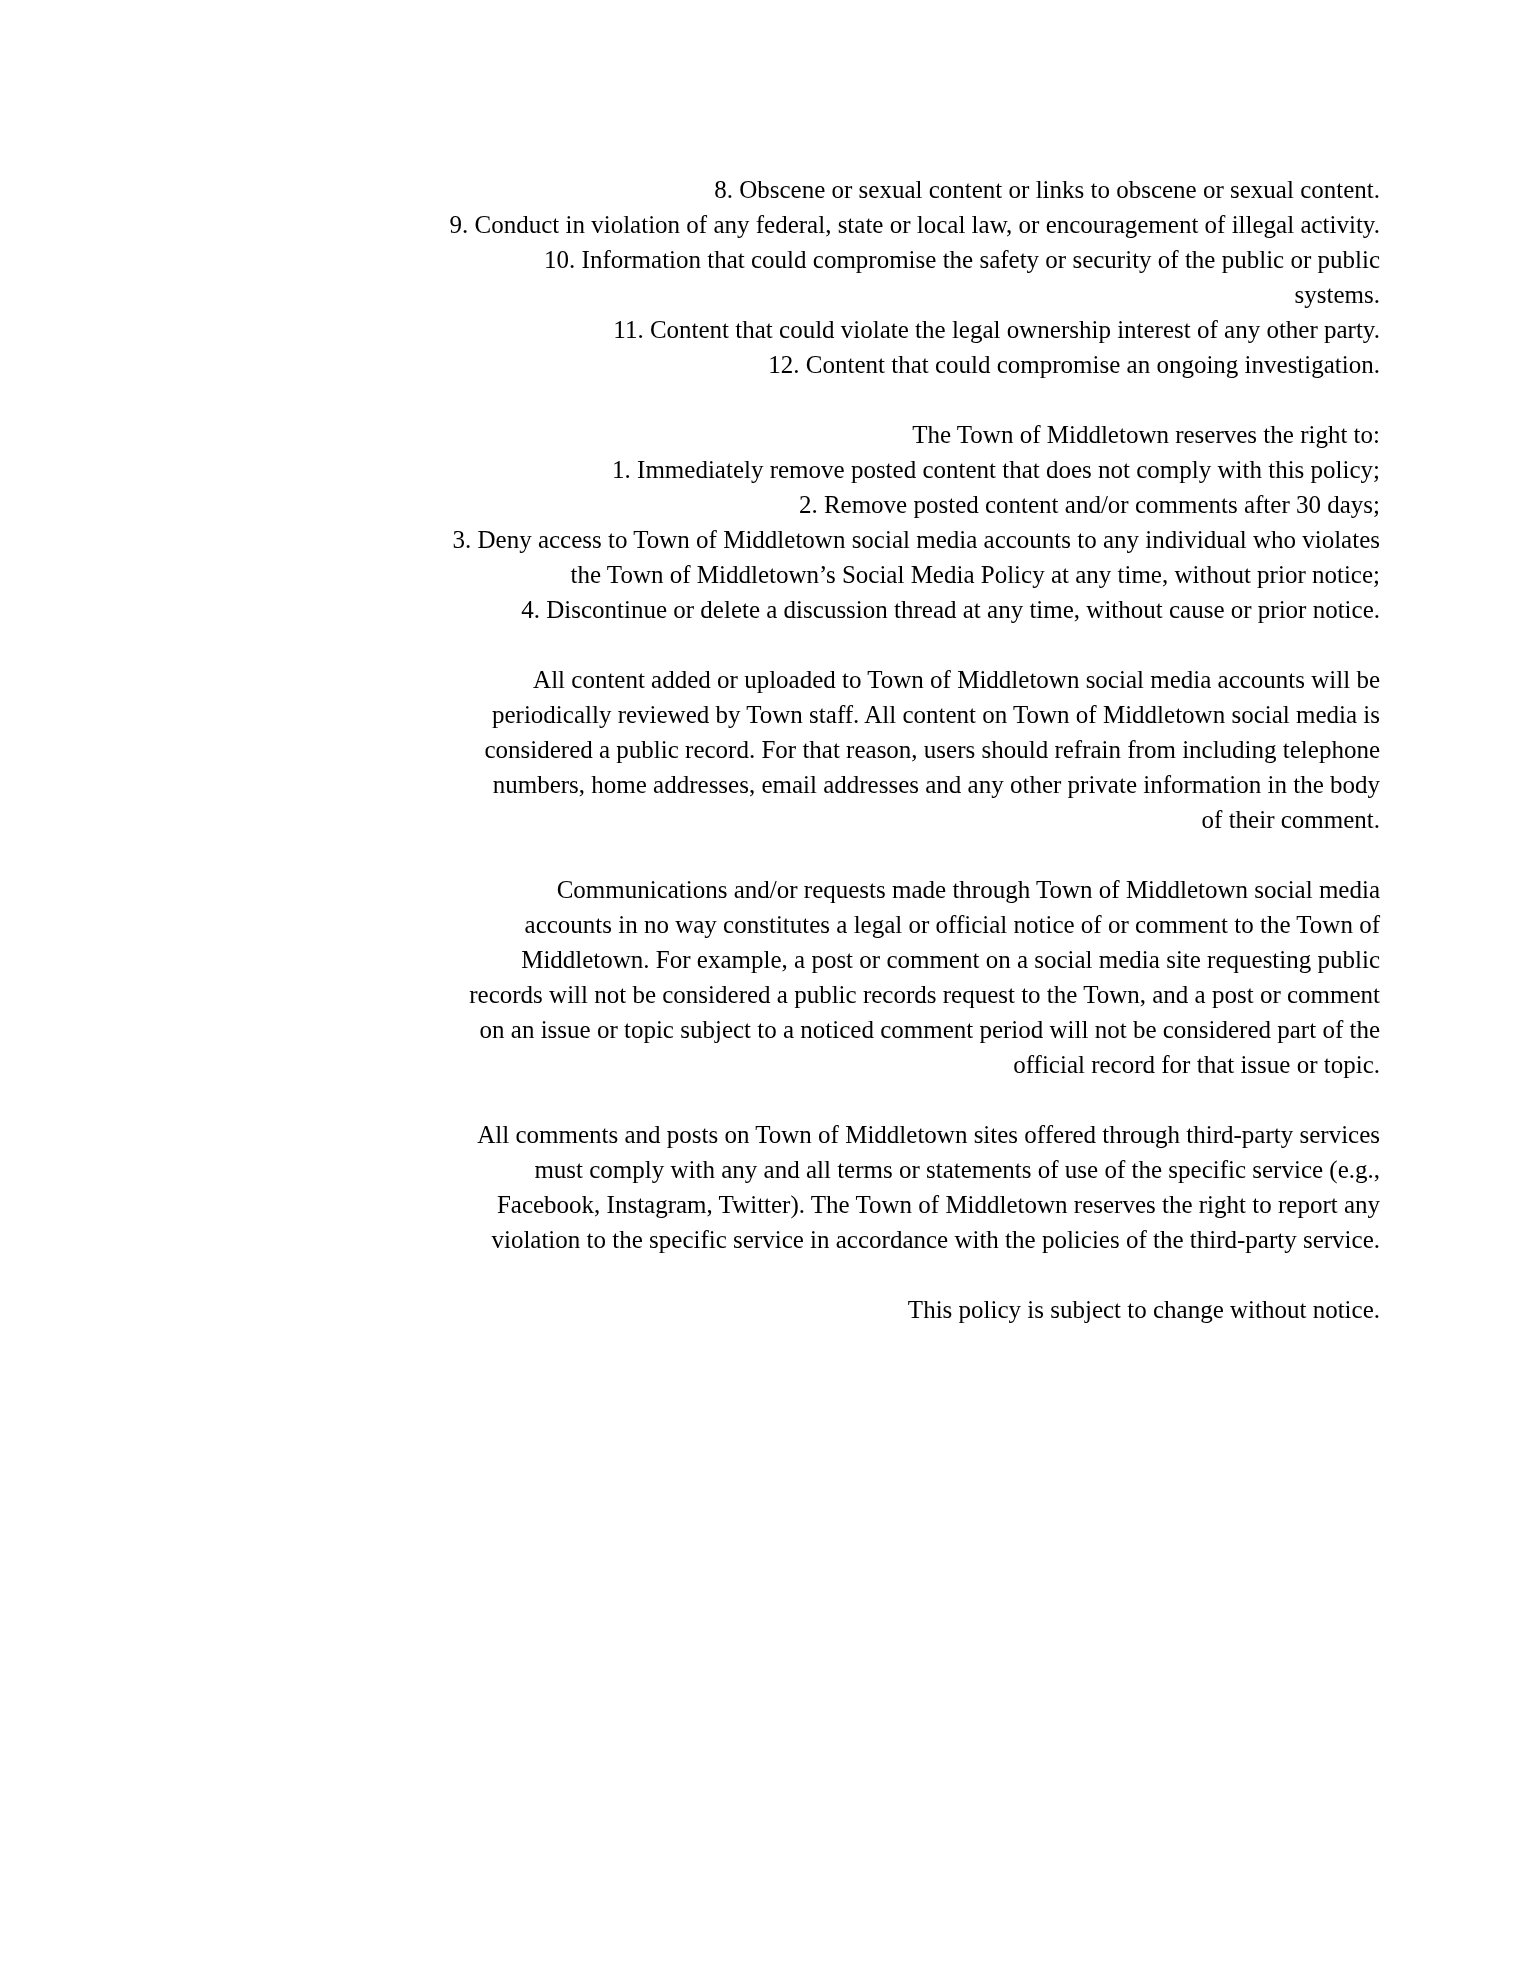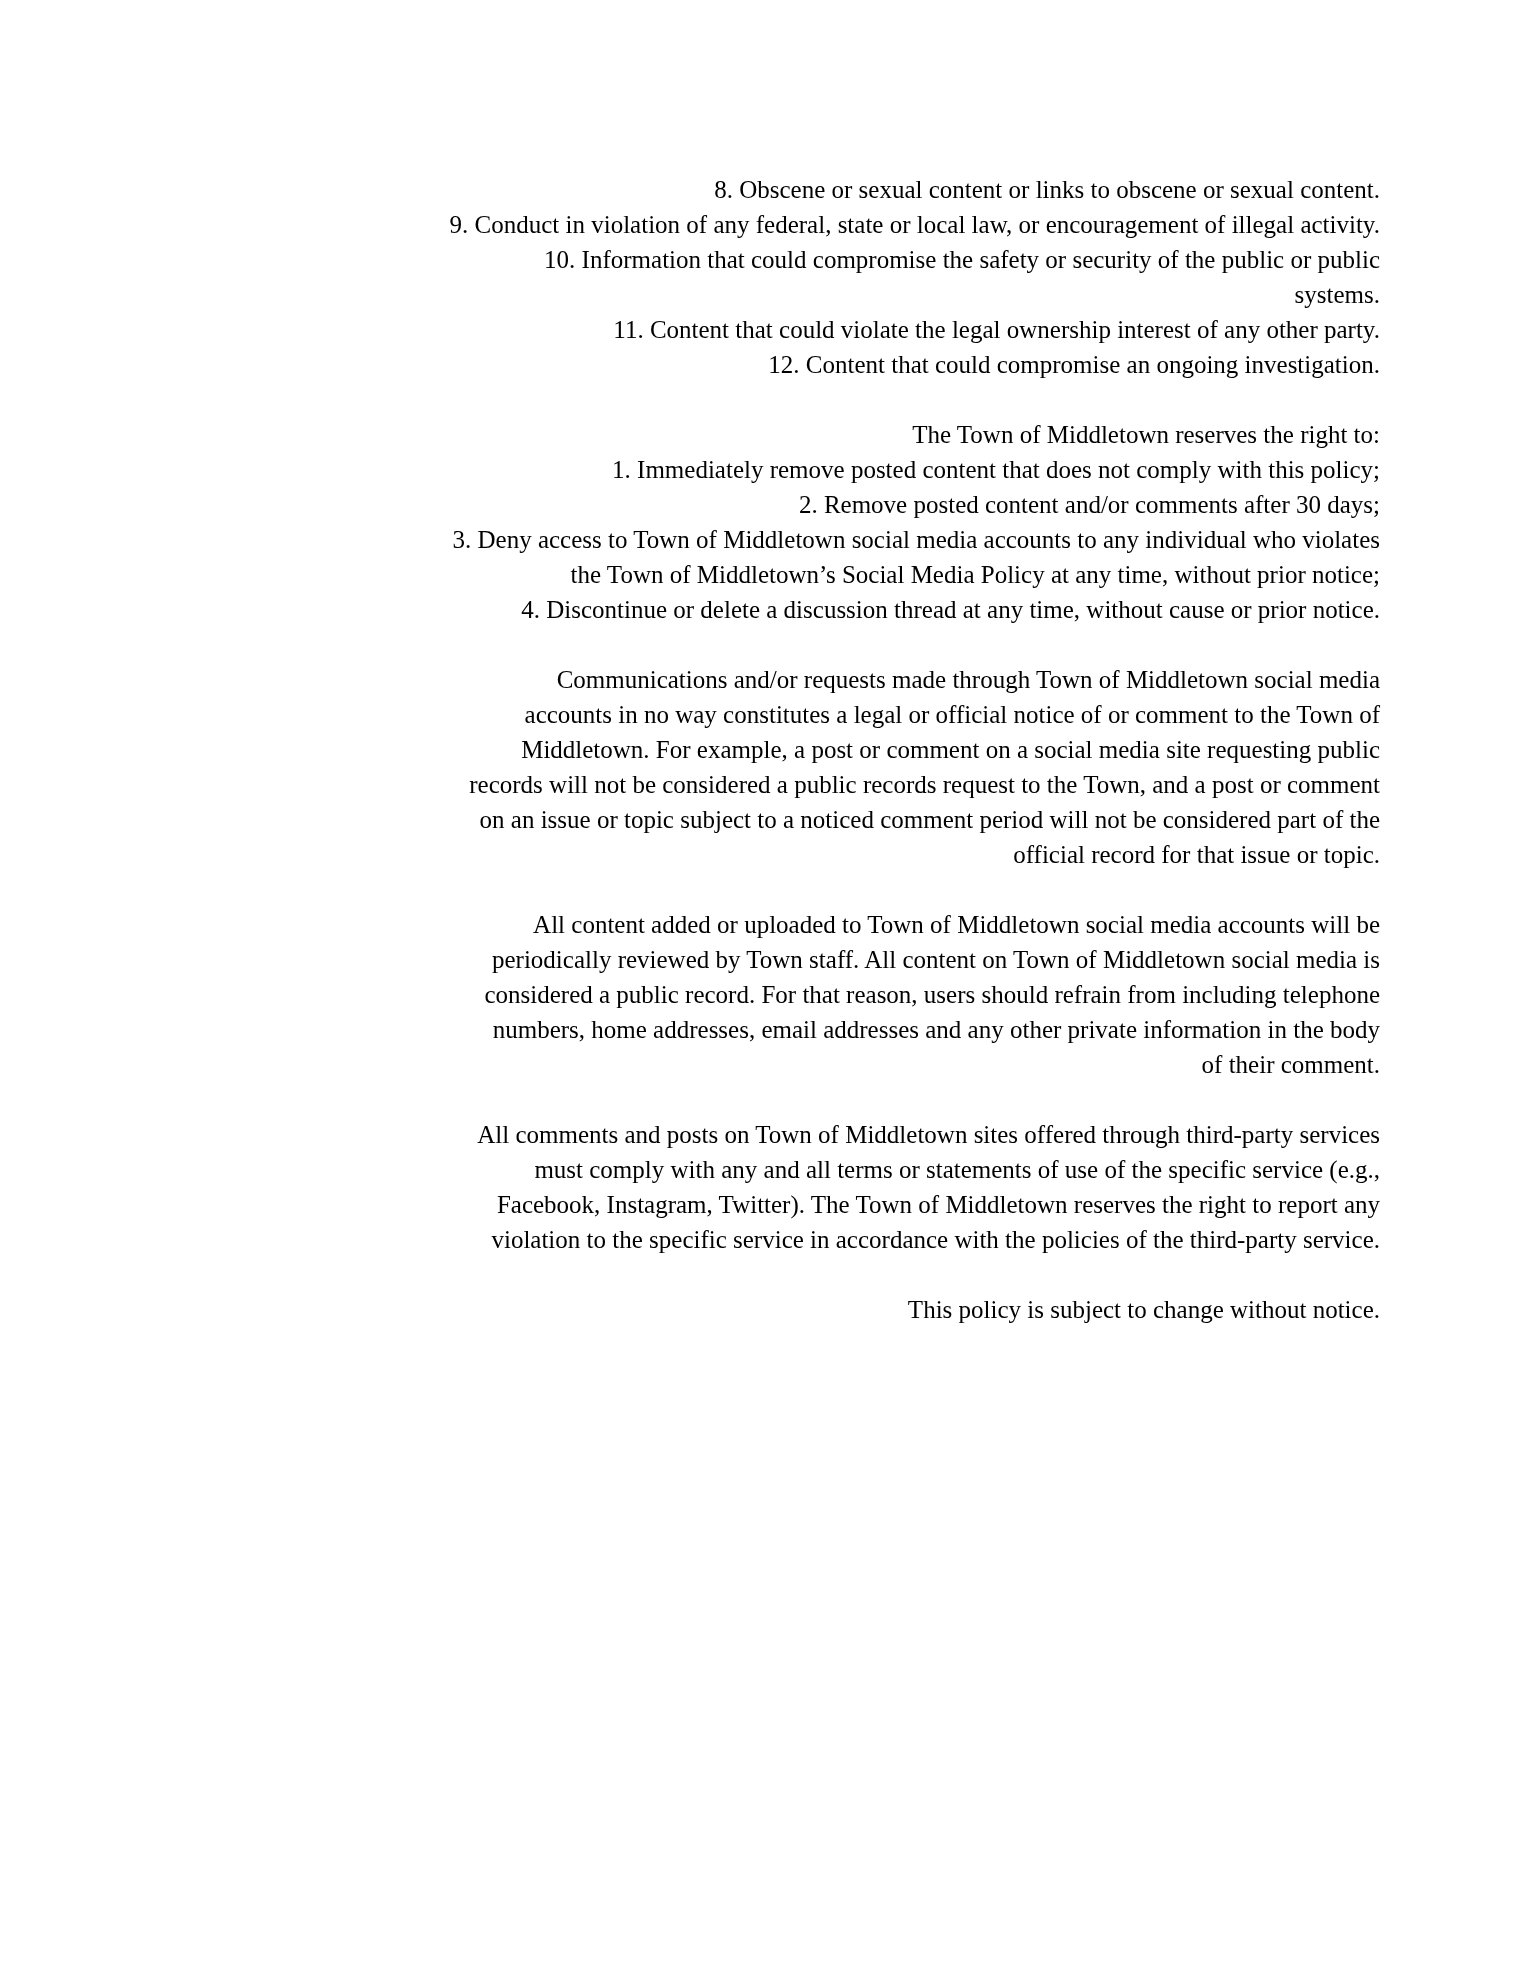--- a/index.html
+++ b/index.html
@@ -46,30 +46,30 @@
 10. Information that could compromise the safety or security of the public or public
 systems.
 11. Content that could violate the legal ownership interest of any other party.
 12. Content that could compromise an ongoing investigation.</p>
     <p class="para">The Town of Middletown reserves the right to:
 1. Immediately remove posted content that does not comply with this policy;
 2. Remove posted content and/or comments after 30 days;
 3. Deny access to Town of Middletown social media accounts to any individual who violates
 the Town of Middletown’s Social Media Policy at any time, without prior notice;
 4. Discontinue or delete a discussion thread at any time, without cause or prior notice.</p>
+    <p class="para">All content added or uploaded to Town of Middletown social media accounts will be
+periodically reviewed by Town staff. All content on Town of Middletown social media is
+considered a public record. For that reason, users should refrain from including telephone
+numbers, home addresses, email addresses and any other private information in the body
+of their comment.</p>
     <p class="para">Communications and/or requests made through Town of Middletown social media
 accounts in no way constitutes a legal or official notice of or comment to the Town of
 Middletown. For example, a post or comment on a social media site requesting public
 records will not be considered a public records request to the Town, and a post or comment
 on an issue or topic subject to a noticed comment period will not be considered part of the
 official record for that issue or topic.</p>
-    <p class="para">All content added or uploaded to Town of Middletown social media accounts will be
-periodically reviewed by Town staff. All content on Town of Middletown social media is
-considered a public record. For that reason, users should refrain from including telephone
-numbers, home addresses, email addresses and any other private information in the body
-of their comment.</p>
     <p class="para">All comments and posts on Town of Middletown sites offered through third-party services
 must comply with any and all terms or statements of use of the specific service (e.g.,
 Facebook, Instagram, Twitter). The Town of Middletown reserves the right to report any
 violation to the specific service in accordance with the policies of the third-party service.</p>
     <p class="para">This policy is subject to change without notice.</p>
   </div>
 </div>
 
 </body></html>

